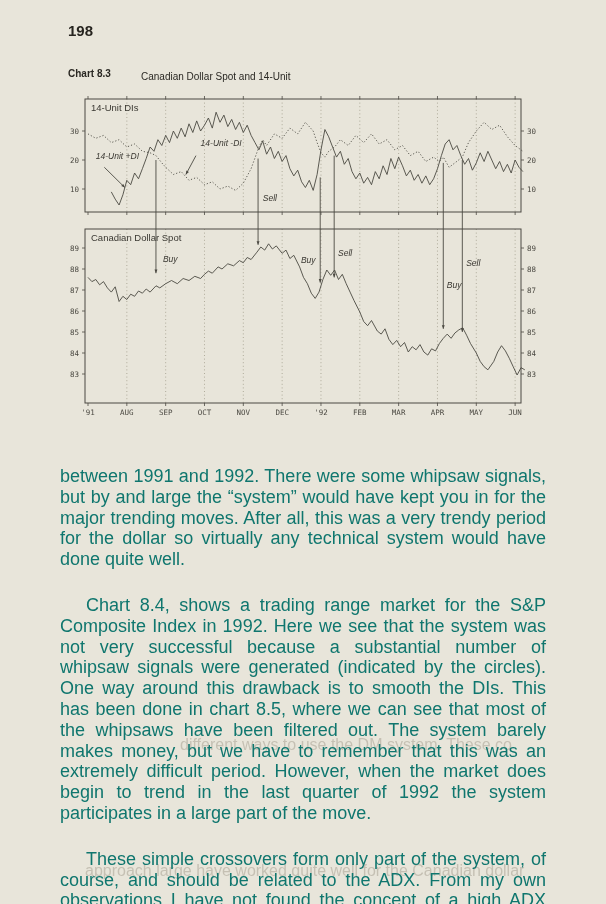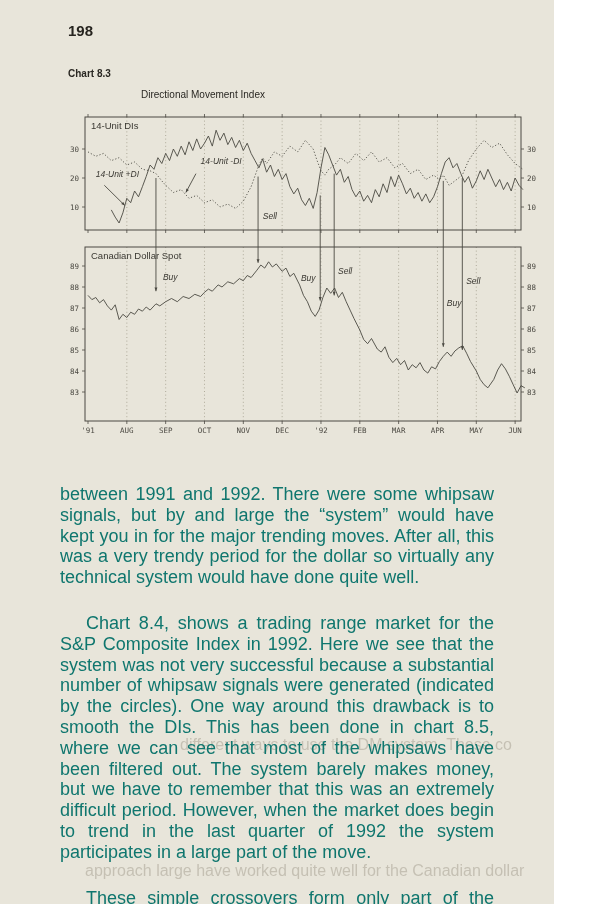--- a/index.html
+++ b/index.html
@@ -1,17 +1,17 @@
 <!DOCTYPE html>
 <html><head>
 <meta charset="utf-8">
 <style>
   html,body{margin:0;padding:0;}
   .page{
-    position:relative;width:554px;height:904px;overflow:hidden;
+    position:relative;width:606px;height:904px;overflow:hidden;
     background:#e8e5da;
     font-family:"Liberation Sans",sans-serif;color:#23211c;
   }
   .header{display:flex;justify-content:space-between;align-items:baseline;
     padding:22px 50px 0 68px;font-size:15px;font-weight:bold;color:#26241f;}
   .figure-caption{display:flex;margin:29px 0 0 68px;font-size:10px;color:#2a2823;}
   .figure-caption .fig-label{font-weight:bold;width:64px;margin-right:9px;}
   .figure-caption .fig-title{line-height:18px;}
   .chart-wrap{margin:7px 0 0 55px;}
   svg .tick{font:7.5px "DejaVu Sans Mono",monospace;fill:#4b4942;}
@@ -31,22 +31,21 @@
 
 <div class="page">
 
   <div class="header">
     <span>198</span>
   </div>
 
   <div class="figure-caption">
     <span class="fig-label">Chart 8.3</span>
     <span class="fig-title">
-      <br>
-      <span>Directional Movement Index</span>
+      <span>Canadian Dollar Spot and 14-Unit</span><br>
     </span>
   </div>
 
   <div class="chart-wrap">
     <svg id="chart-svg" width="510" height="332" viewBox="0 0 510 332">
         <line x1="71.83" x2="71.83" y1="6" y2="119" stroke="#97927f" stroke-width="0.7" stroke-dasharray="1,2.6"></line>
         <line x1="110.66" x2="110.66" y1="6" y2="119" stroke="#97927f" stroke-width="0.7" stroke-dasharray="1,2.6"></line>
         <line x1="149.49" x2="149.49" y1="6" y2="119" stroke="#97927f" stroke-width="0.7" stroke-dasharray="1,2.6"></line>
         <line x1="188.32" x2="188.32" y1="6" y2="119" stroke="#97927f" stroke-width="0.7" stroke-dasharray="1,2.6"></line>
         <line x1="227.14999999999998" x2="227.14999999999998" y1="6" y2="119" stroke="#97927f" stroke-width="0.7" stroke-dasharray="1,2.6"></line>

